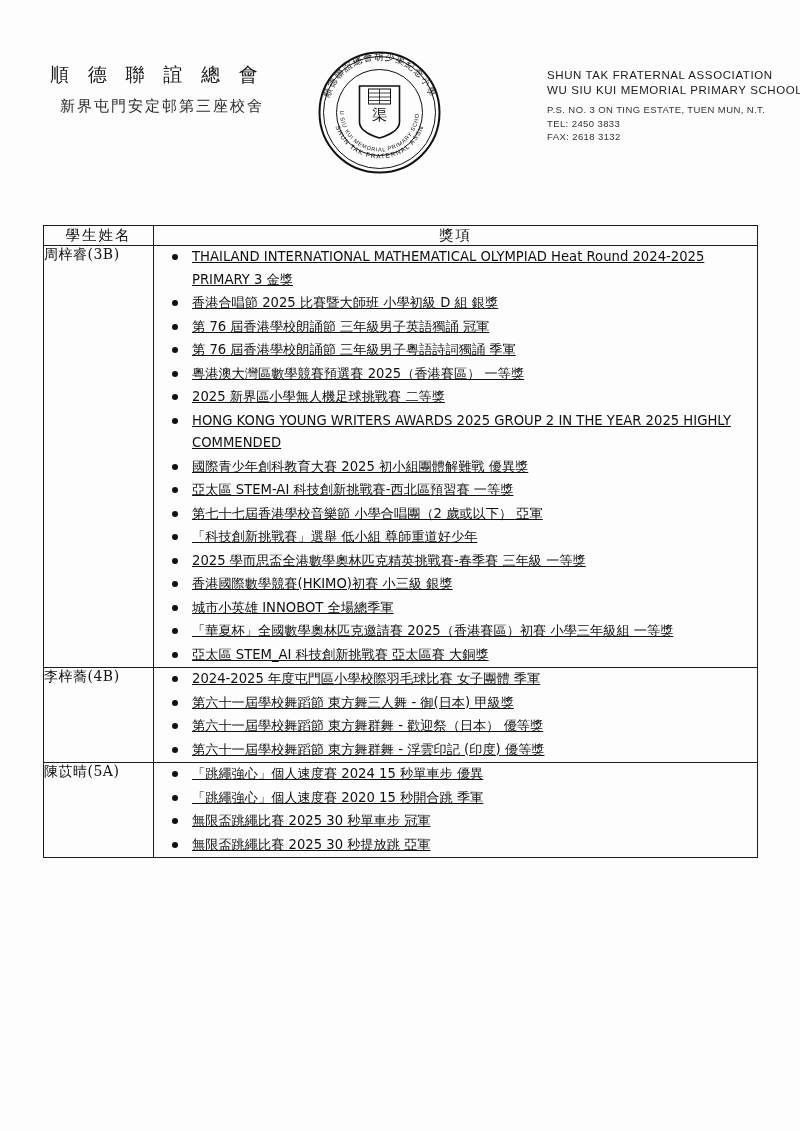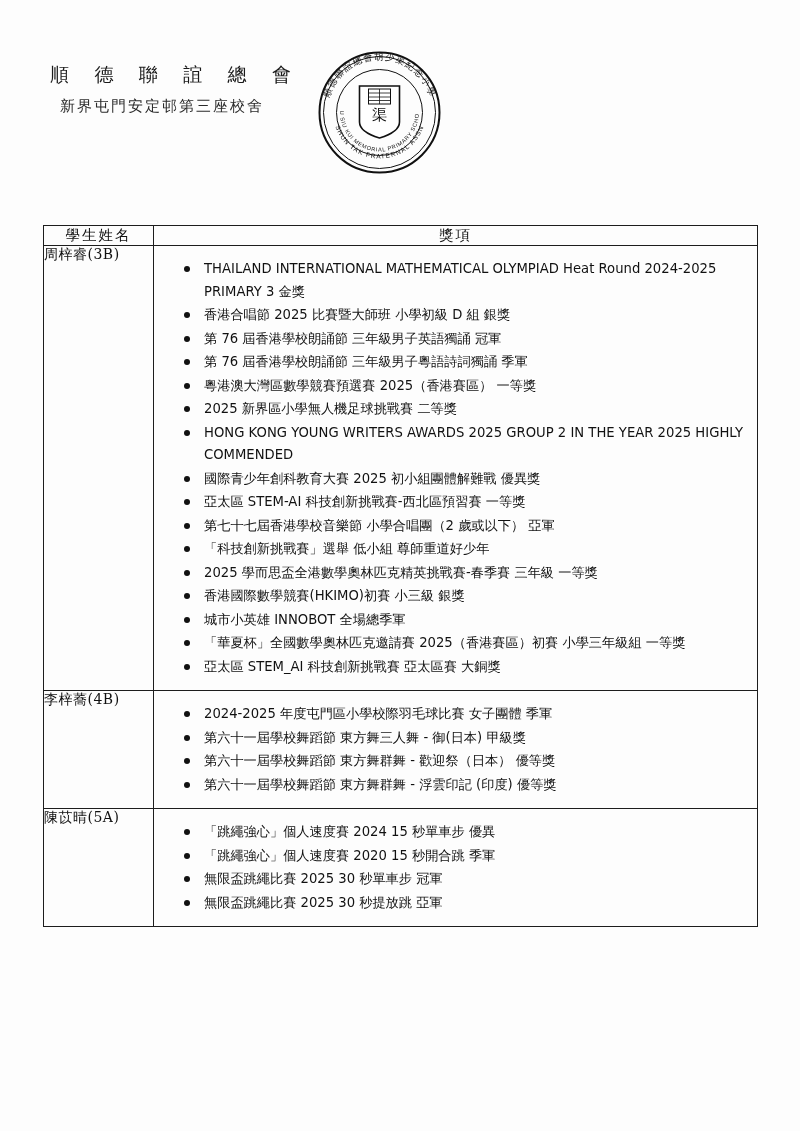--- a/index.html
+++ b/index.html
@@ -29,21 +29,21 @@
     padding: 40px 40px 0 40px;
     box-sizing: border-box;
   }
   .lh-left {
     position: absolute;
     left: 50px;
     top: 62px;
     width: 230px;
   }
   .lh-cn-line1 {
-    font-family: Liberation Mono, monospace;
+    font-family: Liberation Serif, serif;
     font-size: 19px;
     letter-spacing: 7px;
     color: #1a1a1a;
     white-space: nowrap;
   }
   .lh-cn-line2 {
     font-family: "DejaVu Serif", serif;
     font-size: 19px;
     letter-spacing: 7px;
     color: #1a1a1a;
@@ -127,22 +127,23 @@
     letter-spacing: 0.5px;
     padding: 6px 4px 8px 8px;
     color: #111;
     white-space: nowrap;
   }
   td.award-cell {
     padding: 6px 10px 8px 0;
   }
   ul.award-list {
     list-style: none;
-    margin: 12px;
+    margin: 0;
     padding: 0;
+    text-decoration: underline;
   }
   ul.award-list li {
     position: relative;
     padding-left: 38px;
     margin: 0 0 1px 0;
     font-size: 13.2px;
     line-height: 22.5px;
     color: #111;
     font-family: "DejaVu Sans", sans-serif;
   }
@@ -192,20 +193,27 @@
           <rect x="-11" y="-19" width="22" height="15" fill="none" stroke="#111" stroke-width="1"></rect>
           <line x1="-11" y1="-15" x2="11" y2="-15" stroke="#111" stroke-width="0.8"></line>
           <line x1="-11" y1="-11" x2="11" y2="-11" stroke="#111" stroke-width="0.8"></line>
           <line x1="-11" y1="-7.5" x2="11" y2="-7.5" stroke="#111" stroke-width="0.8"></line>
           <line x1="0" y1="-19" x2="0" y2="-4" stroke="#111" stroke-width="0.8"></line>
           <text x="0" y="12" font-family="DejaVu Serif, serif" font-size="15" text-anchor="middle" fill="#111">渠</text>
         </g>
       </svg>
     </div>
 
+    <div class="lh-right">
+      <div class="lh-en1">SHUN TAK FRATERNAL ASSOCIATION</div>
+      <div class="lh-en2">WU SIU KUI MEMORIAL PRIMARY SCHOOL</div>
+      <div class="lh-addr">P.S. NO. 3 ON TING ESTATE, TUEN MUN, N.T.</div>
+      <div class="lh-tel">TEL: 2450 3833</div>
+      <div class="lh-fax">FAX: 2618 3132</div>
+    </div>
   </div>
 
   <div class="tbl-wrap">
     <table class="awards">
       <colgroup>
         <col class="c-name">
         <col class="c-award">
       </colgroup>
       <thead>
         <tr>

